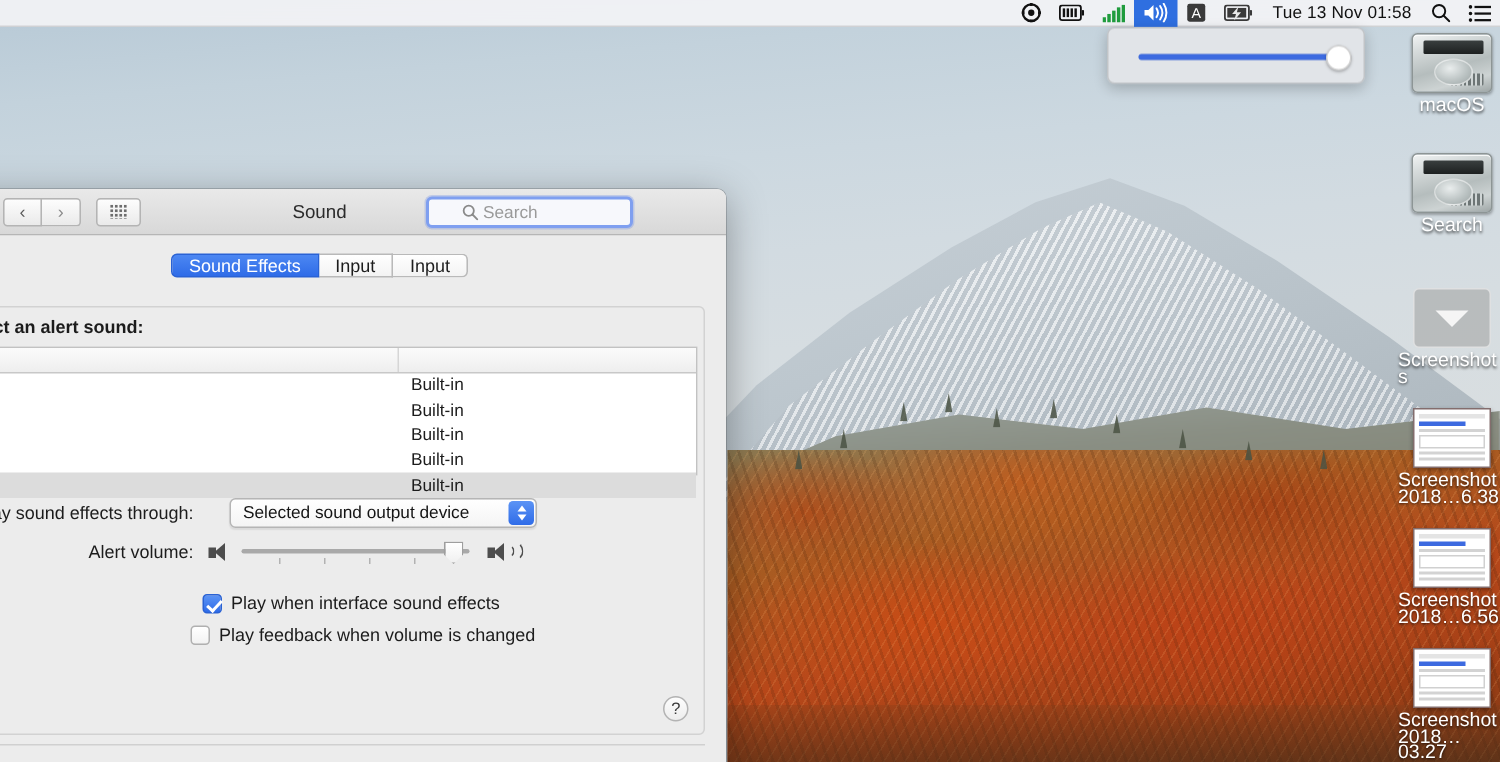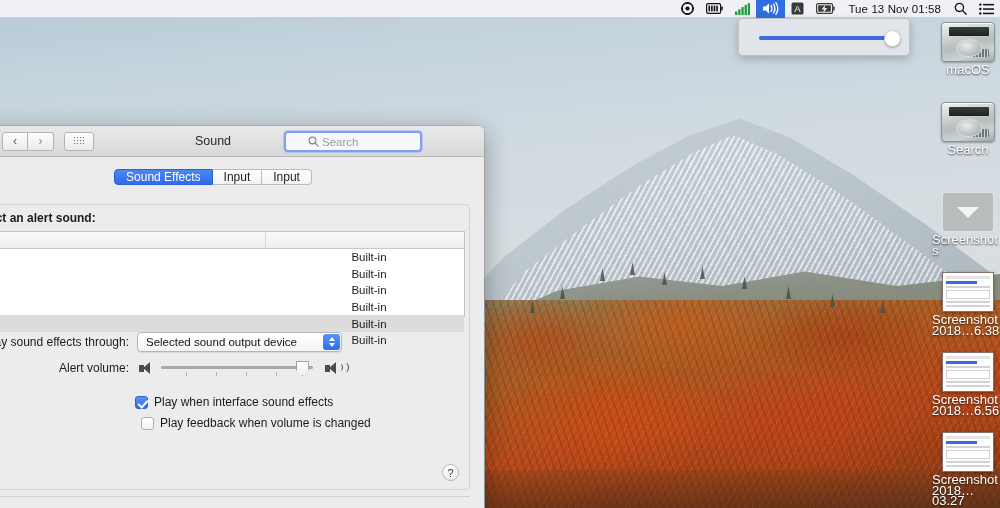--- a/index.html
+++ b/index.html
@@ -221,21 +221,21 @@
   }
   .thead {
     display:flex; height:17px; background: linear-gradient(180deg,#fbfbfb,#eeeeee);
     border-bottom:1px solid #c8c8c8; font-size:11px; color:#3a3a3a;
   }
   .th-name { width:308px; padding:2px 0 0 7px; border-right:1px solid #d6d6d6; }
   .th-type { flex:1; padding:2px 0 0 8px; }
   .trow { display:flex; height:16.6px; font-size:11.5px; color:#1c1c1c; align-items:center; }
   .trow.alt { background:#dcdcdc; }
   .td-name { width:308px; padding-left:7px; }
-  .td-type { flex:1; padding-left:8px;text-align:center; }
+  .td-type { flex:1; padding-left:8px; }
 
   .row-line { position:absolute; display:flex; align-items:center; }
   .field-label { font-size:12px; color:#1c1c1c; text-align:right; }
 
   .popup-menu {
     width:205px; height:20px; border-radius:4px; position:relative;
     background: linear-gradient(180deg,#ffffff,#f4f4f4);
     border:1px solid #b5b5b5; display:flex; align-items:center;
     box-shadow:0 1px 1px rgba(0,0,0,.08);
   }
@@ -508,21 +508,21 @@
           <div class="td-type">Built-in</div>
         </div>
         <div class="trow">
           <div class="td-name"></div>
           <div class="td-type">Built-in</div>
         </div>
       </div>
 
       <div class="row-line" style="left:0px; top:127px; width:500px;">
         <div class="field-label" style="width:172px">Play sound effects through:</div>
-        <div class="popup-menu" style="margin-left:8px">
+        <div class="popup-menu" style="margin-left:24px">
           <span class="val">Selected sound output device</span>
           <span class="arrows">
             <span class="ar-up"></span>
               <span class="ar-dn"></span>
           </span>
         </div>
       </div>
 
       <div class="row-line" style="left:0px; top:155px; width:500px;">
         <div class="field-label" style="width:172px">Alert volume:</div>
@@ -543,21 +543,21 @@
             <span class="cone"></span>
           <span class="wave" style="left:9px;  top:1px;  width:9px;  height:9px;"></span>
           <span class="wave" style="left:11px; top:-1.5px; width:13px; height:13px;"></span>
         </span>
       </div>
 
       <div class="row-line" style="left:178px; top:190px;">
         <span class="cbox on"></span>
         <span class="cb-label">Play when interface sound effects</span>
       </div>
-      <div class="row-line" style="left:184px; top:211px;">
+      <div class="row-line" style="left:170px; top:211px;">
         <span class="cbox"></span>
         <span class="cb-label">Play feedback when volume is changed</span>
       </div>
 
       <div class="helpbtn">?</div>
     </div>
 
     <div class="bottom-sep"></div>
 
   </div>

